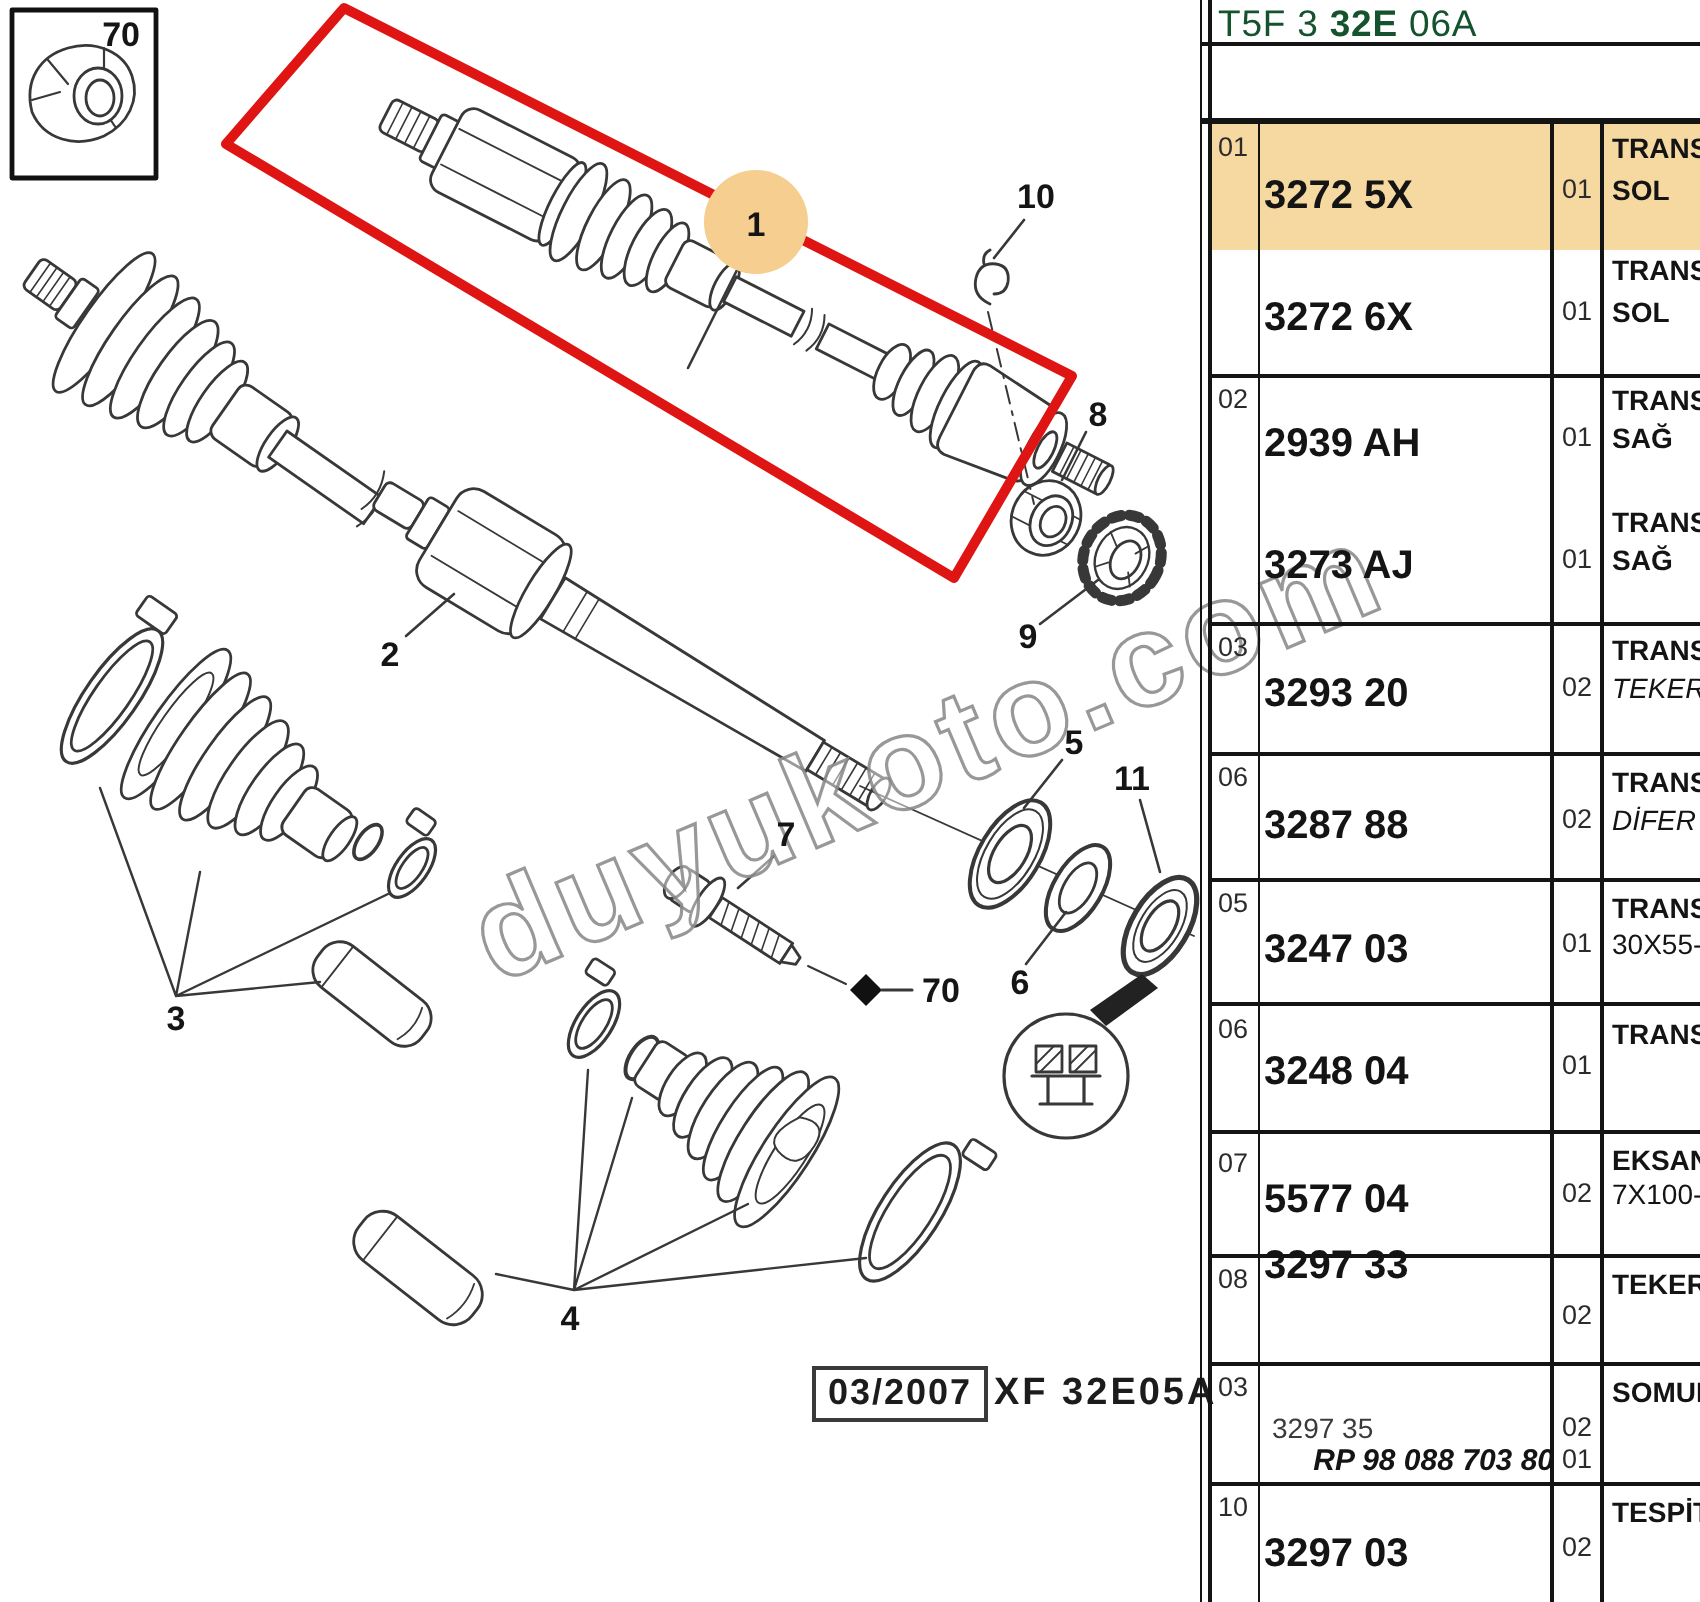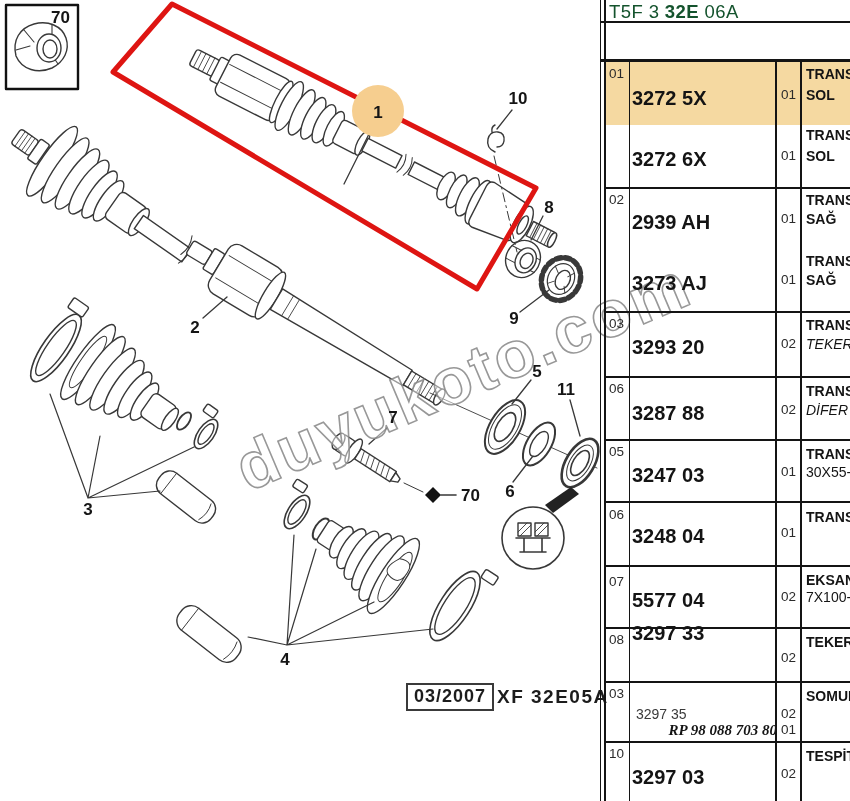--- a/index.html
+++ b/index.html
@@ -357,21 +357,21 @@
       <div class="ref" style="top:622px;">3297 33</div>
       <div class="qty" style="top:650px;">02</div>
       <div class="dsc" style="top:634px;">TEKER</div>
     </div>
 
     <div>
       <div class="idx" style="left:609px;top:686px;">03</div>
       <div class="dsc" style="top:688px;">SOMUN</div>
       <div class="ref it" style="top:706px;left:636px;">3297 35</div>
       <div class="qty" style="top:706px;">02</div>
-      <div class="ref rp" style="top:722px;font-family:Liberation Serif, serif;">RP 98 088 703 80</div>
+      <div class="ref rp" style="top:722px;">RP 98 088 703 80</div>
       <div class="qty" style="top:722px;">01</div>
     </div>
 
     <div>
       <div class="idx" style="left:609px;top:746px;">10</div>
       <div class="ref" style="top:766px;">3297 03</div>
       <div class="qty" style="top:766px;">02</div>
       <div class="dsc" style="top:748px;">TESPİT</div>
     </div>
   </div>

